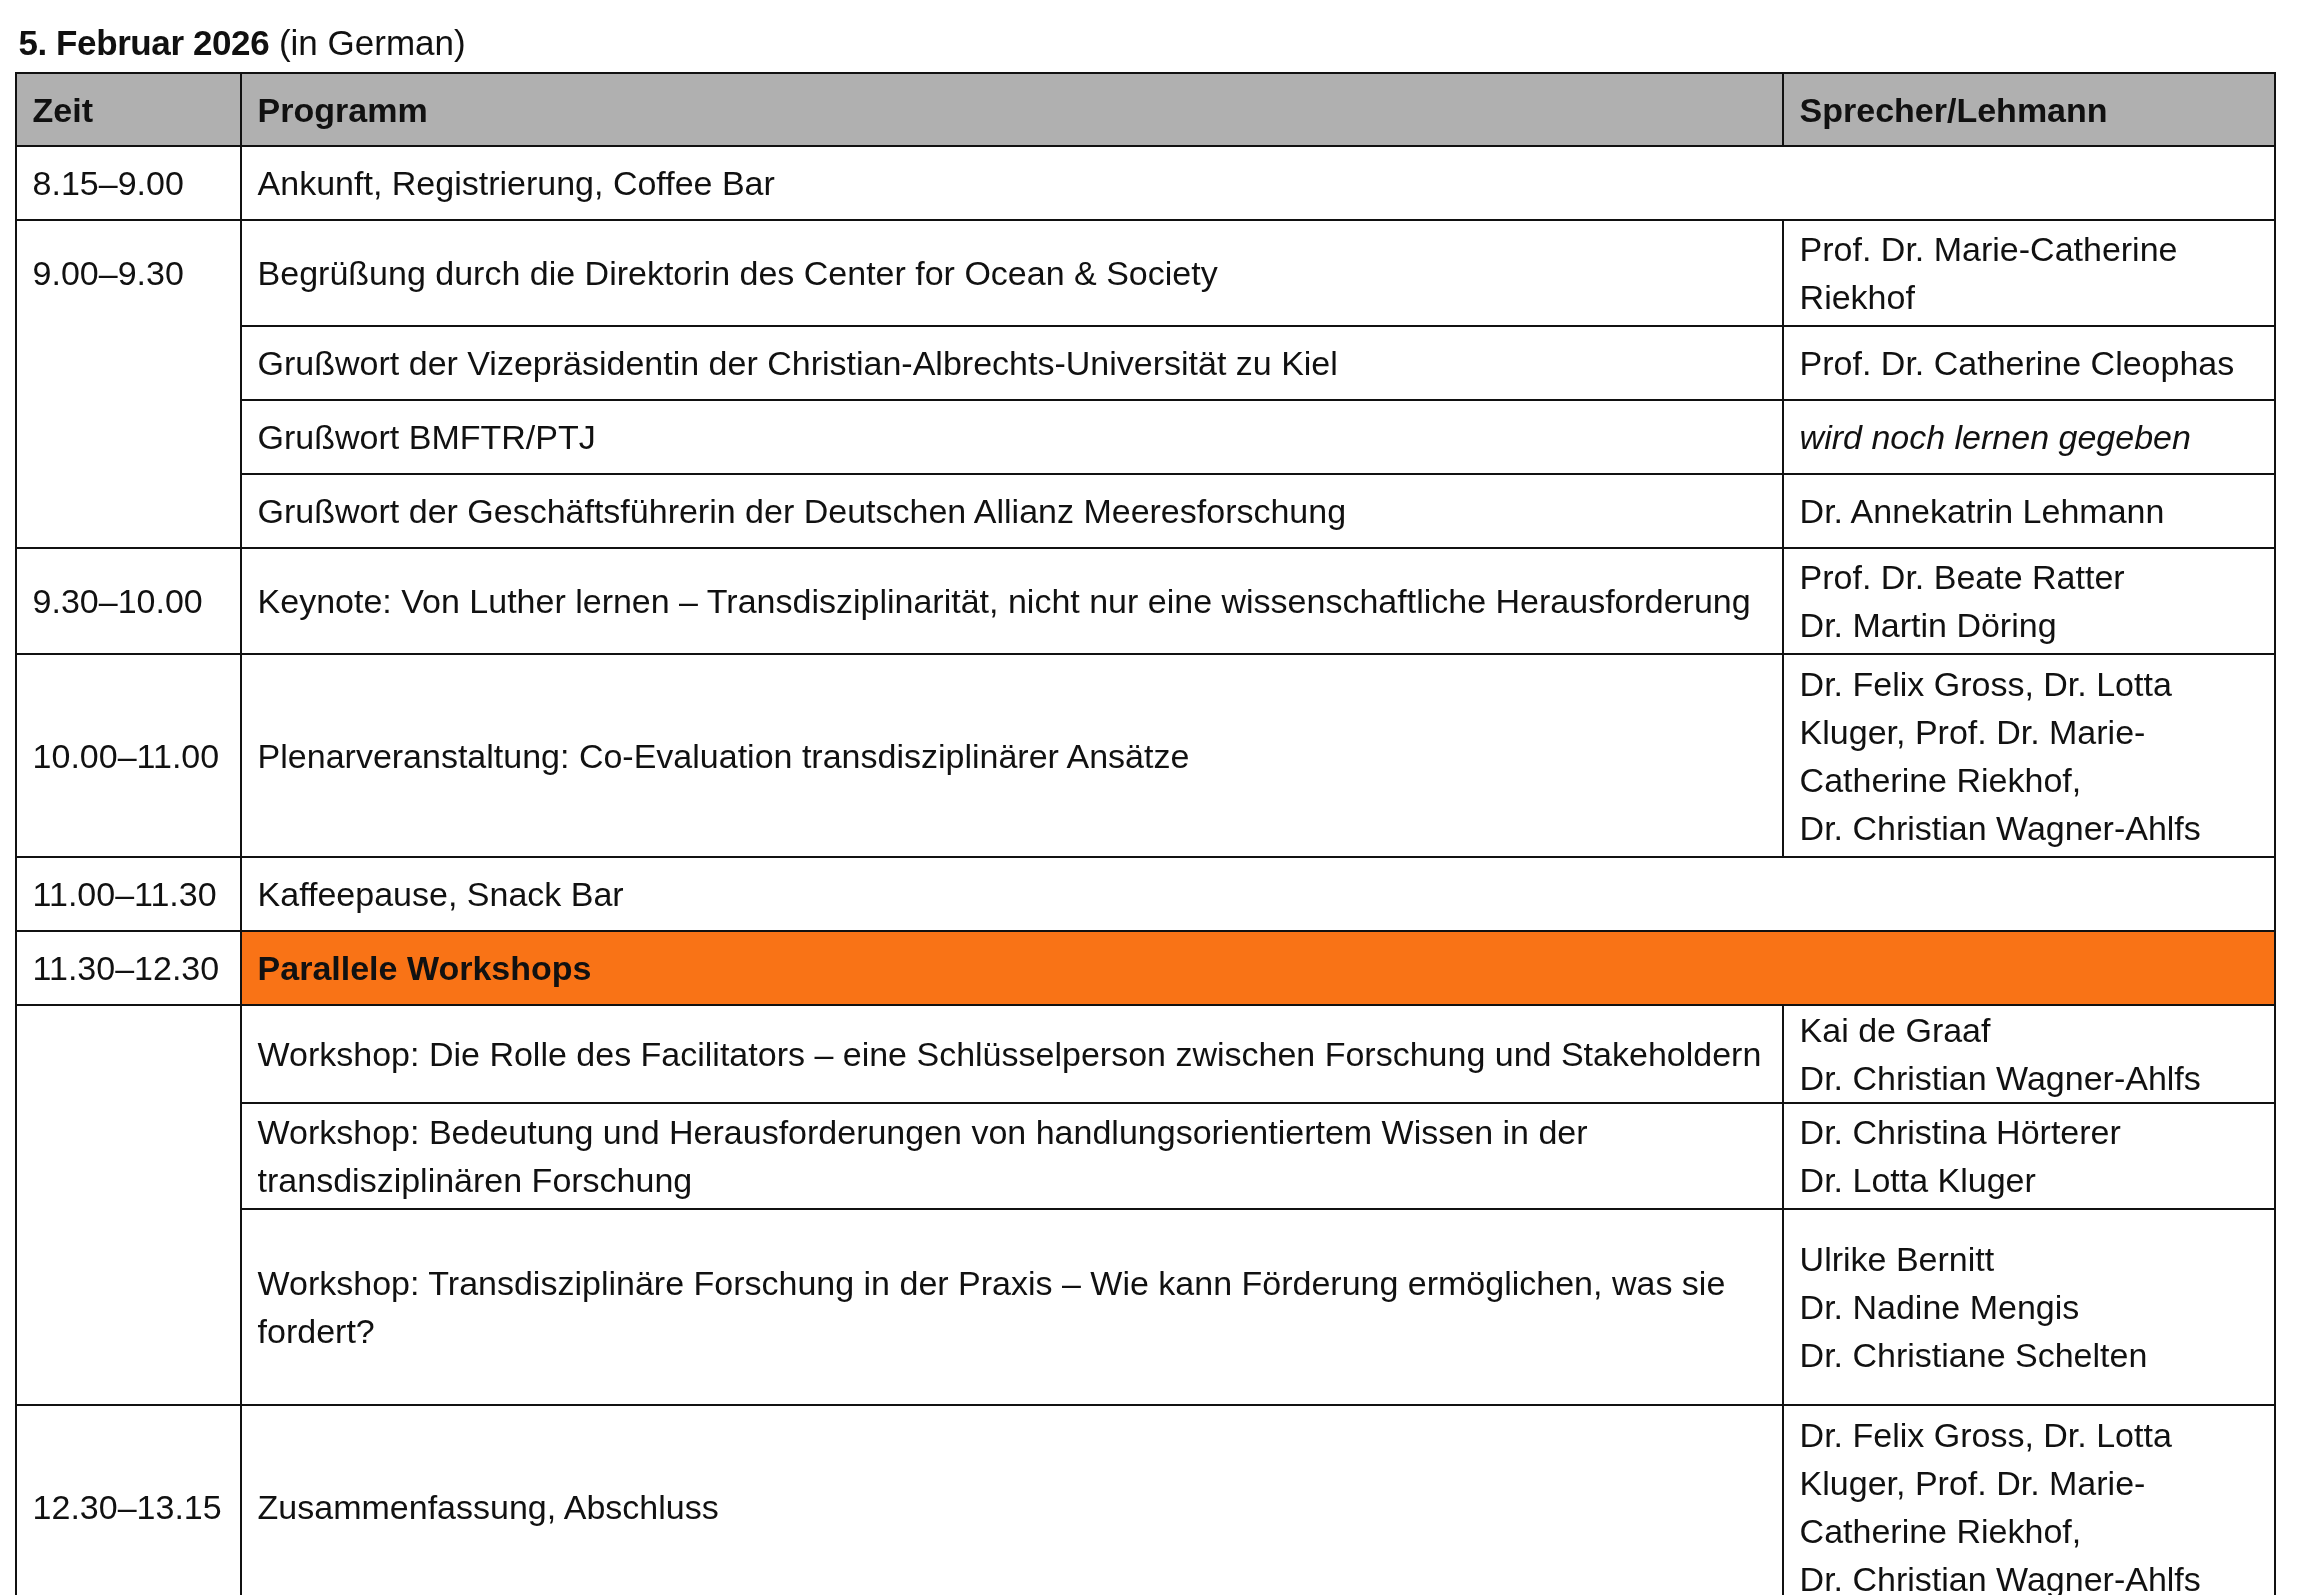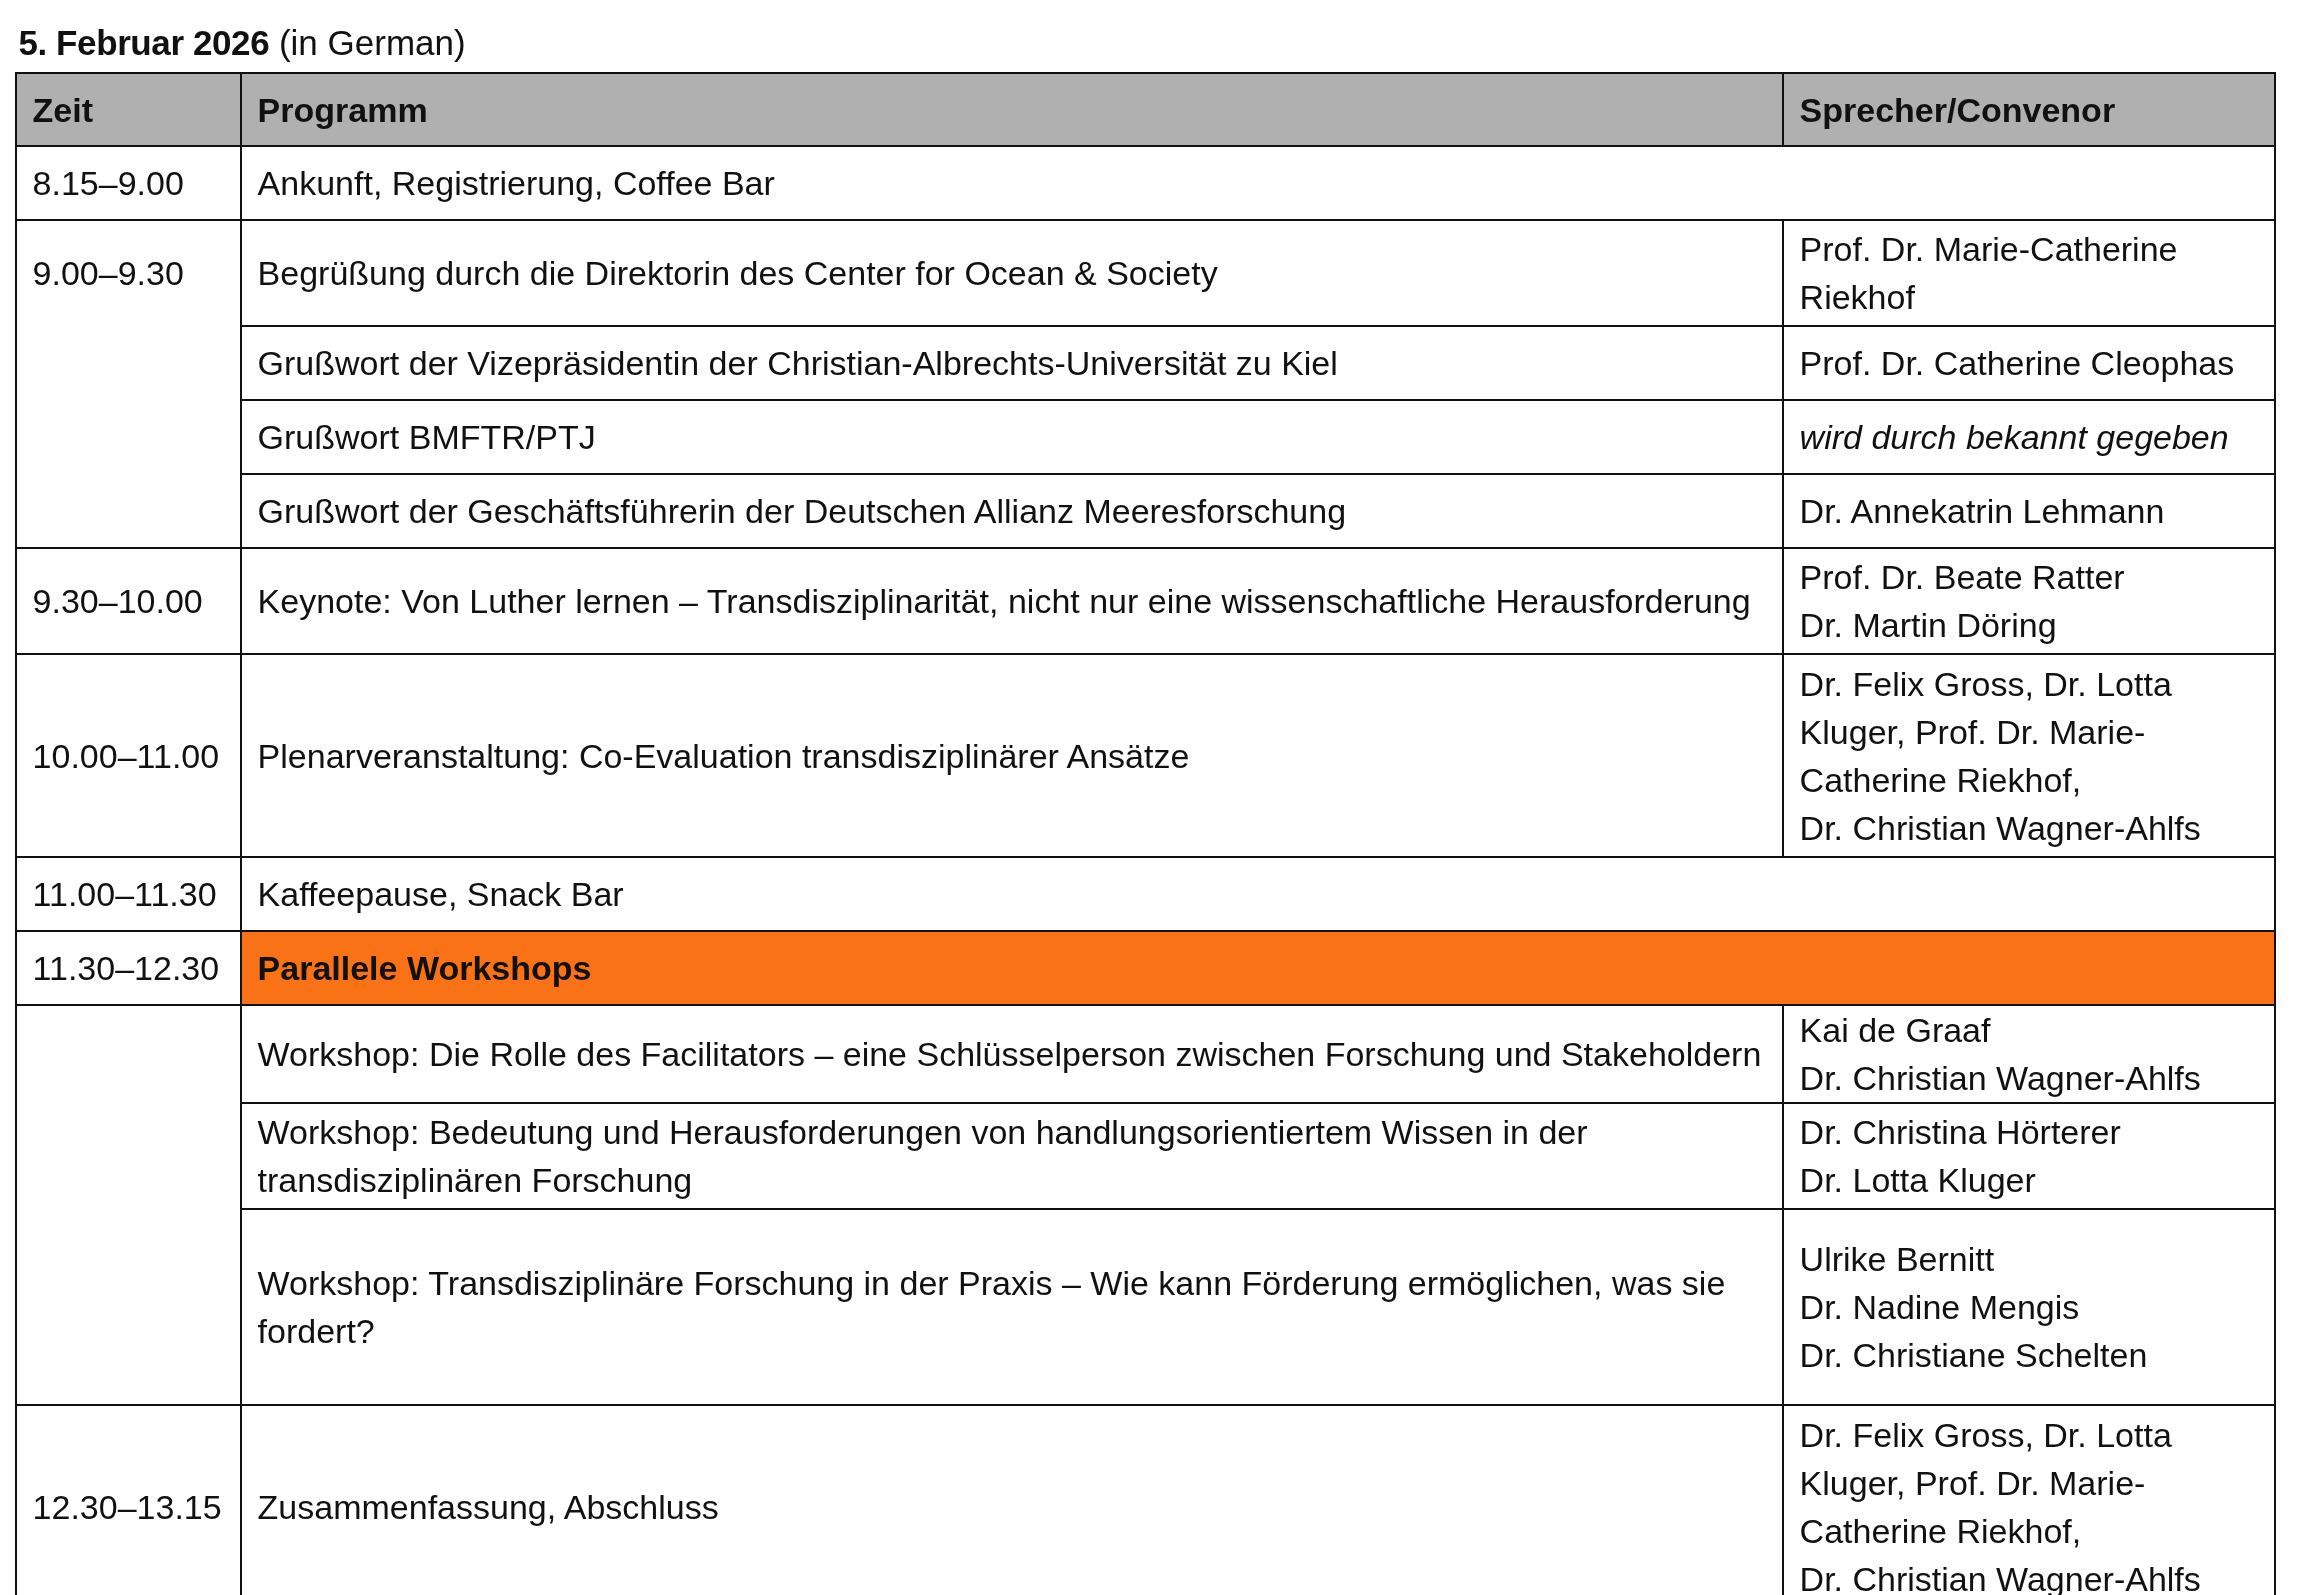--- a/index.html
+++ b/index.html
@@ -34,21 +34,21 @@
 <table class="prog">
   <colgroup>
       <col class="c1">
       <col class="c2">
       <col class="c3">
     </colgroup>
   <thead>
     <tr>
       <th>Zeit</th>
       <th>Programm</th>
-      <th>Sprecher/Convenor</th>
+      <th>Sprecher/Lehmann</th>
     </tr>
   </thead>
   <tbody>
 
     <tr style="height:74px">
       <td>8.15–9.00</td>
       <td colspan="2">Ankunft, Registrierung, Coffee Bar</td>
     </tr>
 
     <tr style="height:106px">
@@ -60,21 +60,21 @@
       </td>
     </tr>
 
     <tr style="height:74px">
       <td>Grußwort der Vizepräsidentin der Christian-Albrechts-Universität zu Kiel</td>
       <td>Prof. Dr. Catherine Cleophas</td>
     </tr>
 
     <tr style="height:74px">
       <td>Grußwort BMFTR/PTJ</td>
-      <td class="ital">wird durch bekannt gegeben</td>
+      <td class="ital">wird noch lernen gegeben</td>
     </tr>
 
     <tr style="height:74px">
       <td>Grußwort der Geschäftsführerin der Deutschen Allianz Meeresforschung</td>
       <td>Dr. Annekatrin Lehmann</td>
     </tr>
 
     <tr style="height:106px">
       <td>9.30–10.00</td>
       <td class="bold">Keynote: Von Luther lernen – Transdisziplinarität, nicht nur eine wissenschaftliche Herausforderung</td>

